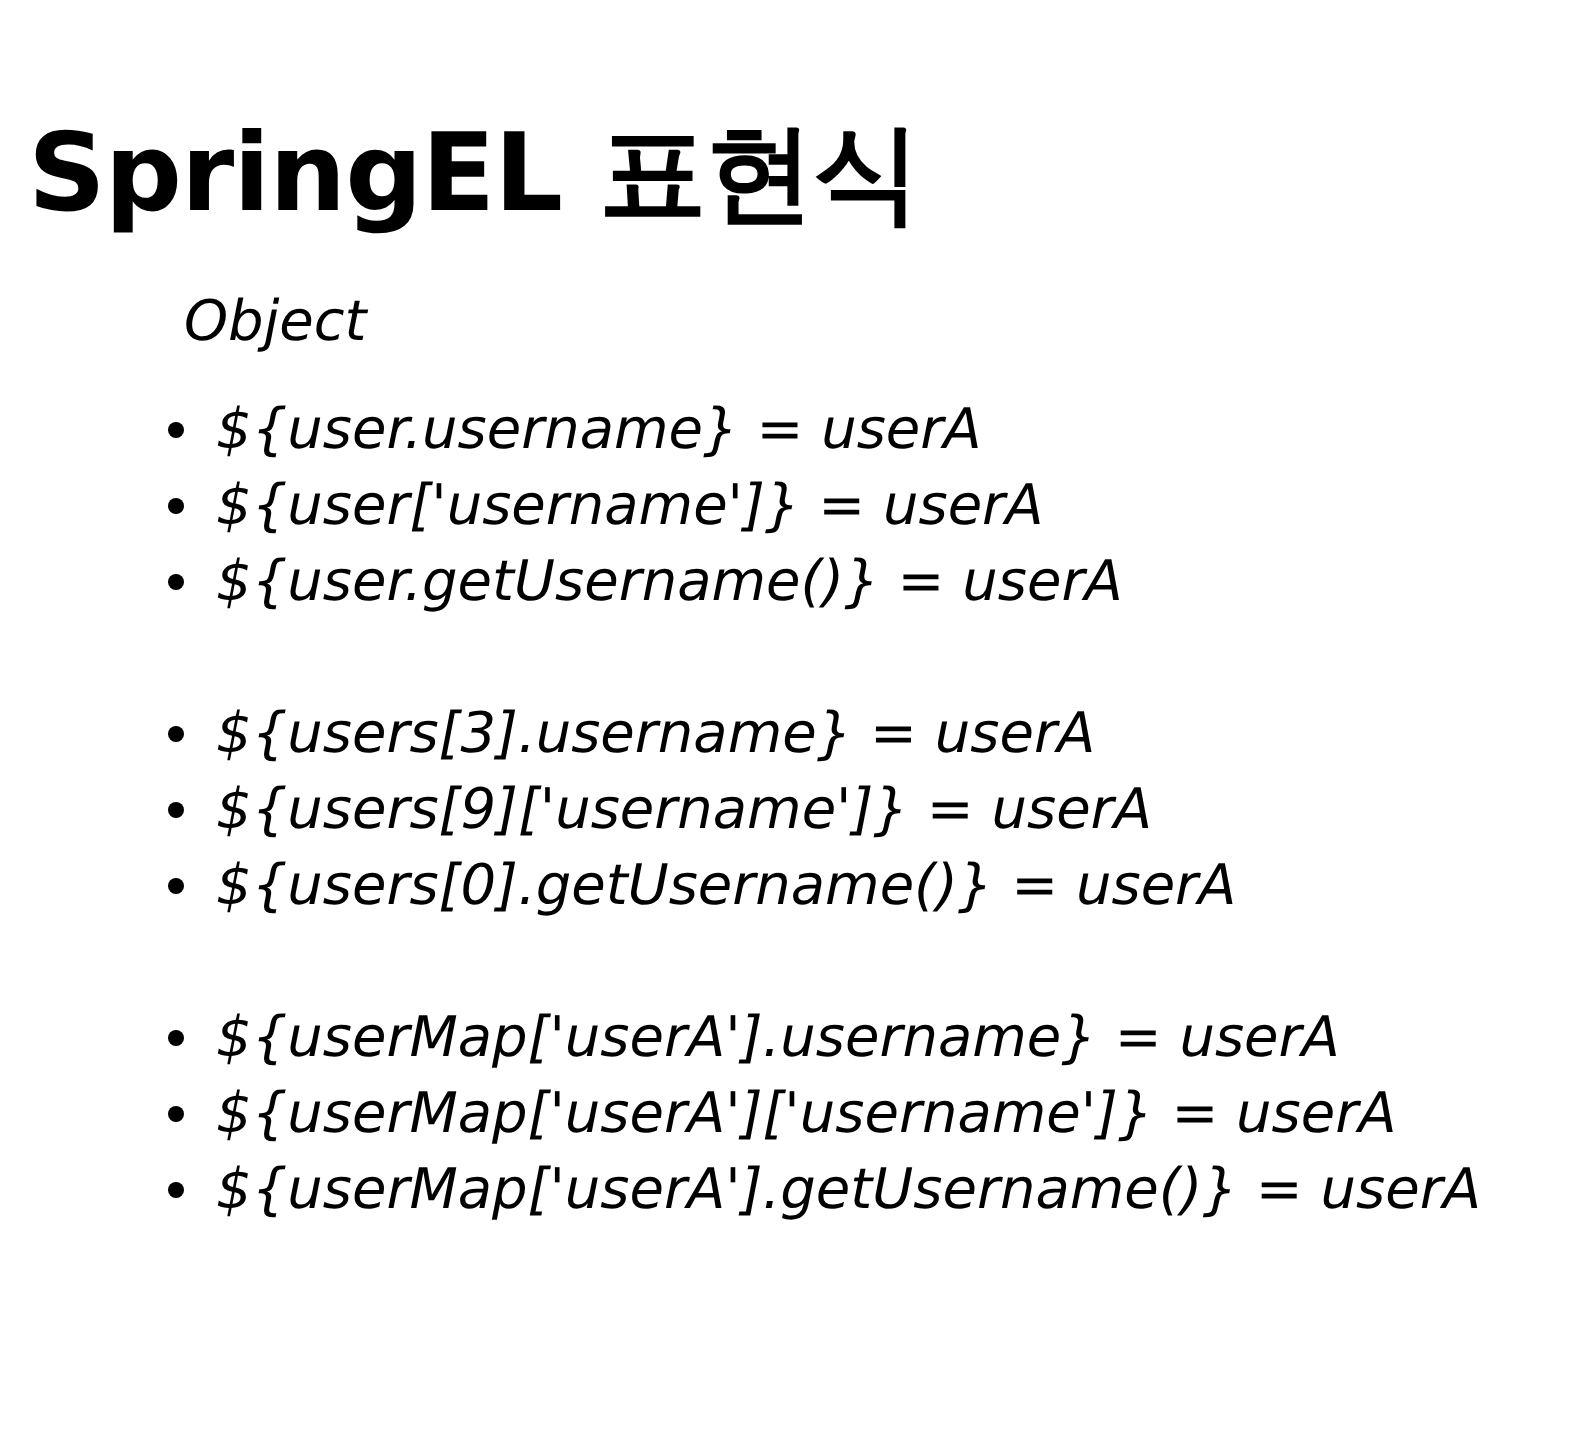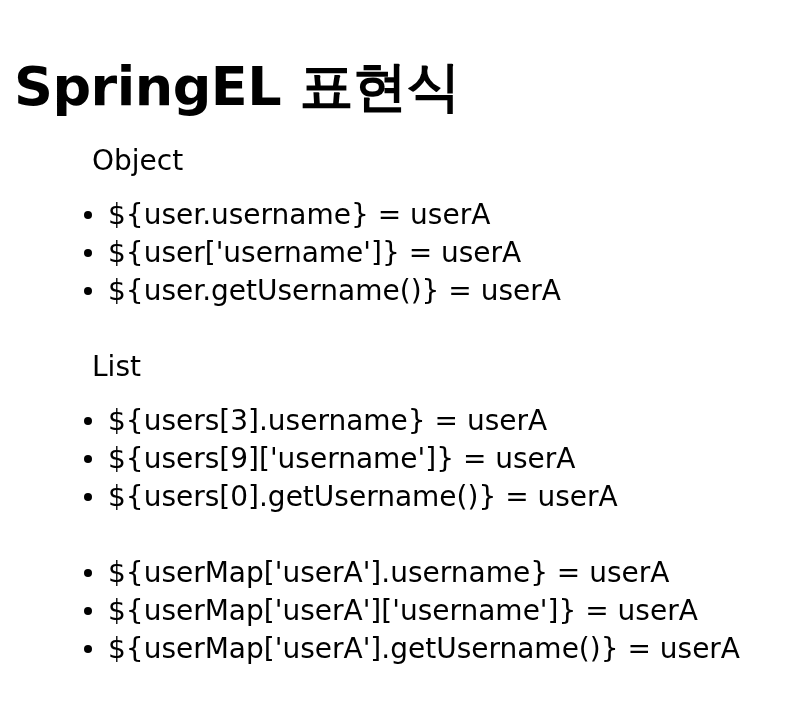--- a/index.html
+++ b/index.html
@@ -32,20 +32,21 @@
     line-height: 1.18;
     letter-spacing: -0.5px;
     white-space: nowrap;
   }
 
   .content {
     position: absolute;
     left: 62px;
     top: 142px;
     width: 710px;
+    font-style: italic;
   }
 
   .group {
     margin: 0 0 38px 0;
   }
   .group:last-child {
     margin-bottom: 0;
   }
 
   .group-header {
@@ -101,21 +102,20 @@
           <span>${user['username']} = userA</span>
         </li>
         <li>
           <span class="bullet-dot"></span>
           <span>${user.getUsername()} = userA</span>
         </li>
       </ul>
     </section>
 
     <section class="group">
-      <div class="group-header">List</div>
       <ul class="bullet-list">
         <li>
           <span class="bullet-dot"></span>
           <span>${users[3].username} = userA</span>
         </li>
         <li>
           <span class="bullet-dot"></span>
           <span>${users[9]['username']} = userA</span>
         </li>
         <li>

